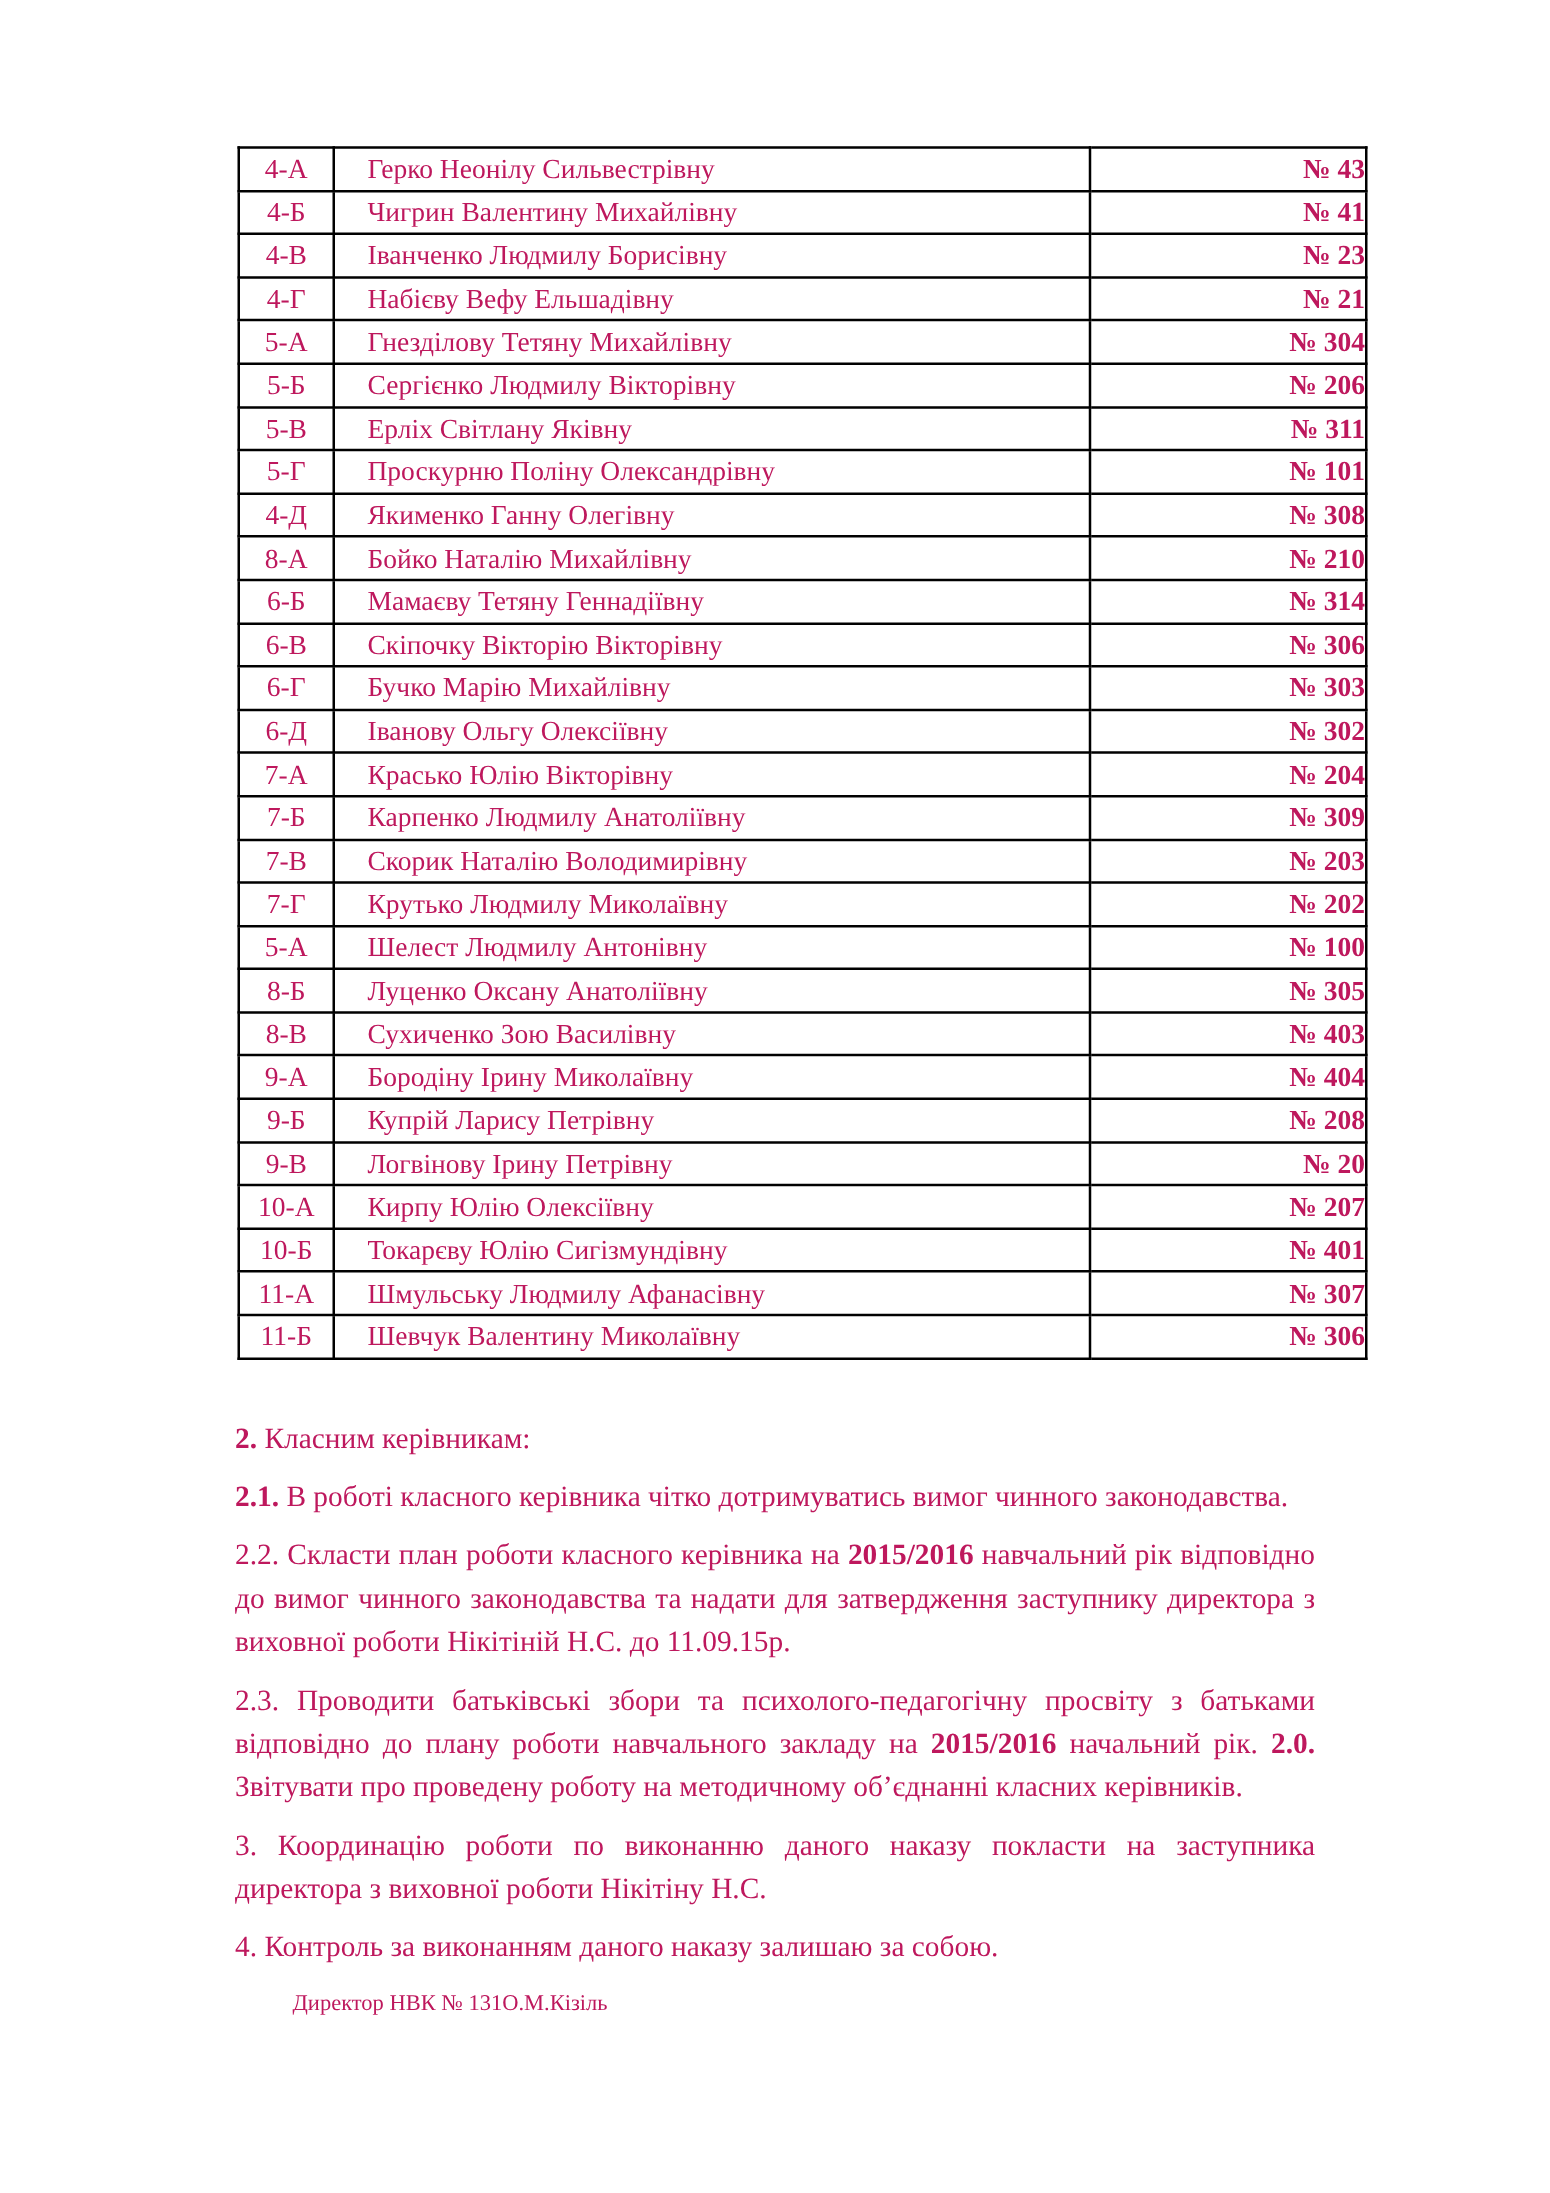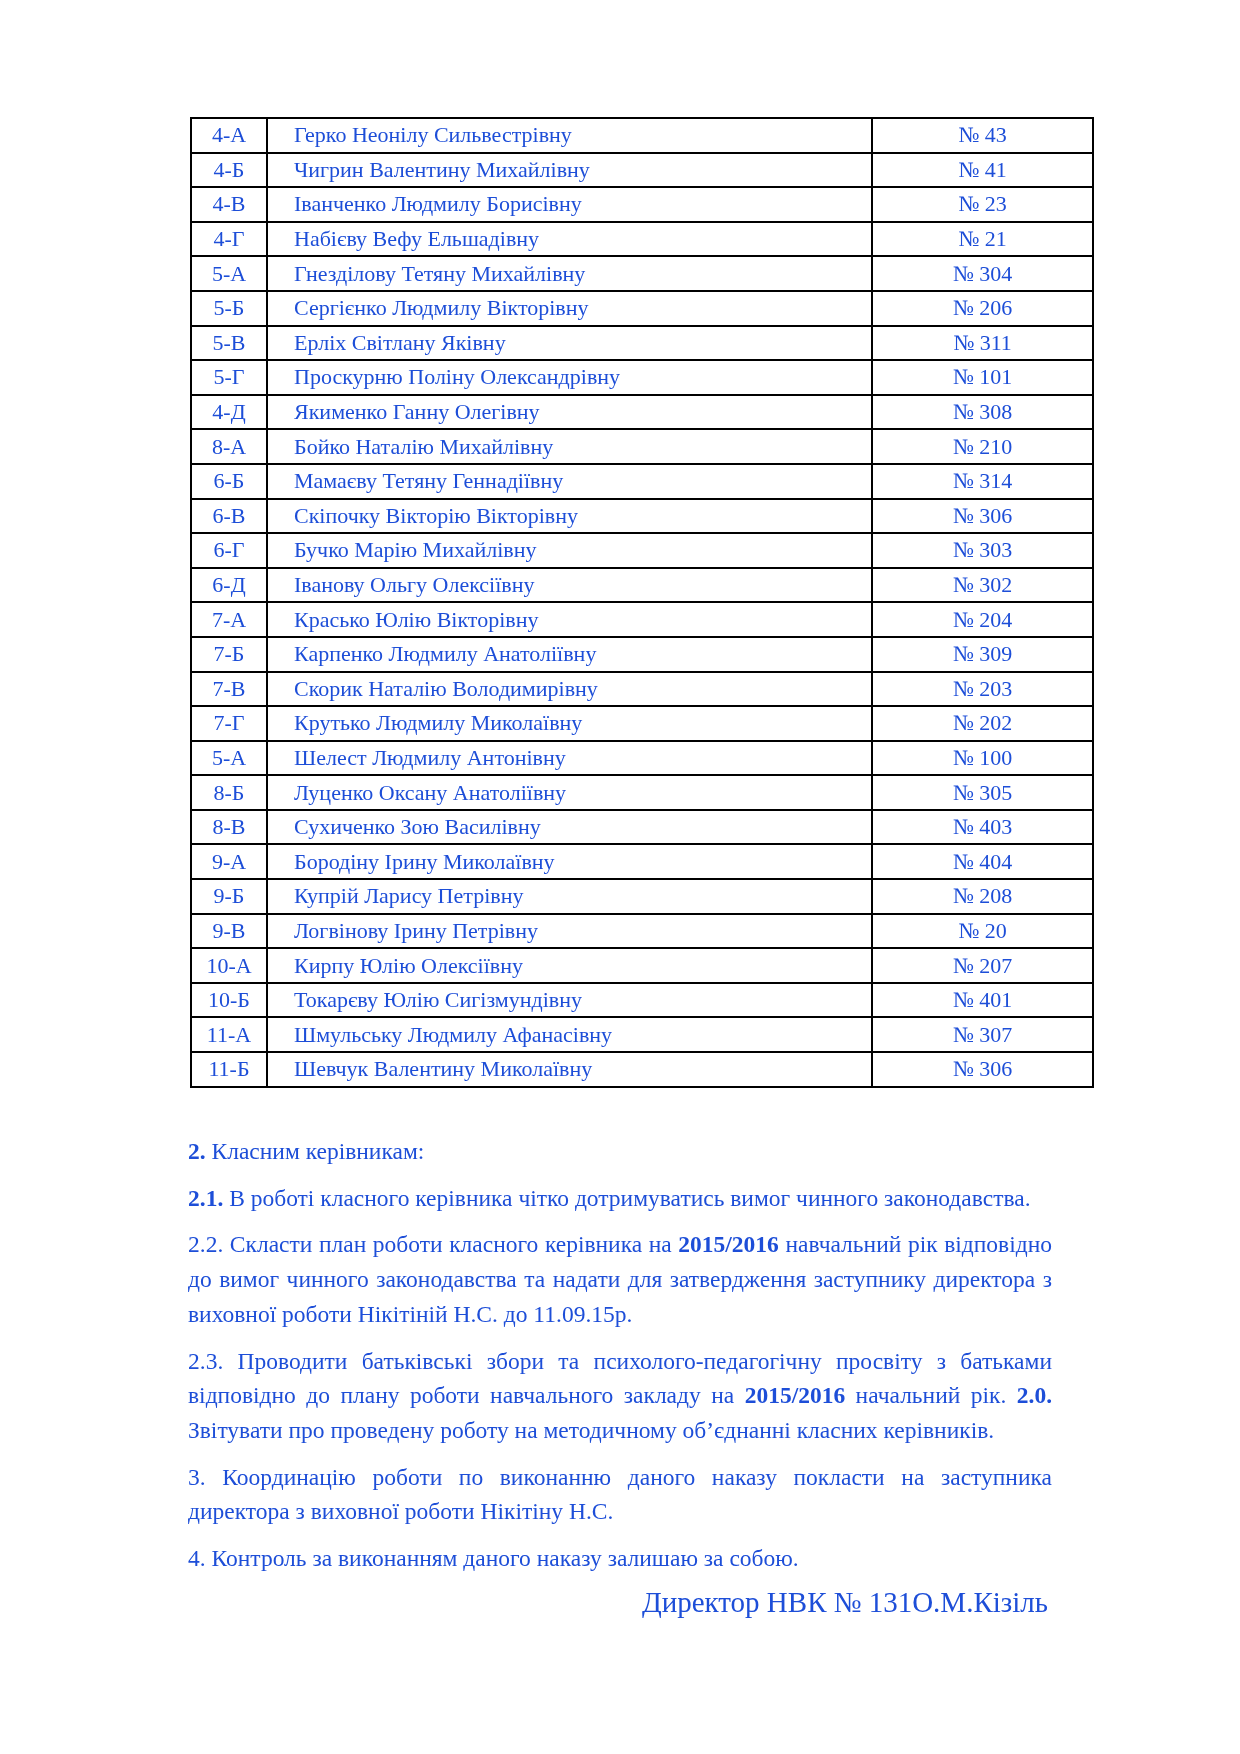--- a/index.html
+++ b/index.html
@@ -5,21 +5,21 @@
   html, body {
     margin: 0;
     padding: 0;
     background: #ffffff;
   }
   .page {
     position: relative;
     width: 1240px;
     height: 1754px;
     background: #ffffff;
-    color: #1d4ed8;
+    color: #be185d;
     font-family: "Liberation Serif", "DejaVu Serif", serif;
     overflow: hidden;
   }
   table.roster {
     position: absolute;
     left: 190px;
     top: 117px;
     border-collapse: collapse;
     table-layout: fixed;
     font-size: 22px;
@@ -36,21 +36,22 @@
     width: 74px;
     text-align: center;
   }
   table.roster td:nth-child(2) {
     width: 577px;
     text-align: left;
     padding-left: 26px;
   }
   table.roster td:nth-child(3) {
     width: 219px;
-    text-align: center;
+    text-align: right;
+    font-weight: bold;
   }
   .order-text {
     position: absolute;
     left: 176px;
     top: 1122px;
     width: 888px;
     font-size: 23.5px;
     line-height: 34.7px;
   }
   .order-text p {
@@ -58,27 +59,27 @@
     padding: 0;
   }
   .order-text p.justify {
     text-align: justify;
   }
   .order-text b {
     font-weight: bold;
   }
   .signature-row {
     position: absolute;
-    left: 188px;
+    left: 176px;
     top: 1585px;
     width: 888px;
-    font-size: 29px;
+    font-size: 18px;
     line-height: 34.7px;
     display: flex;
-    justify-content: flex-end;
+    justify-content: flex-start;
     padding: 0;
   }
   .signature-row .sig-left {
     padding-left: 58px;
   }
   .signature-row .sig-right {
     padding-right: 28px;
   }
 </style>
 </head>

